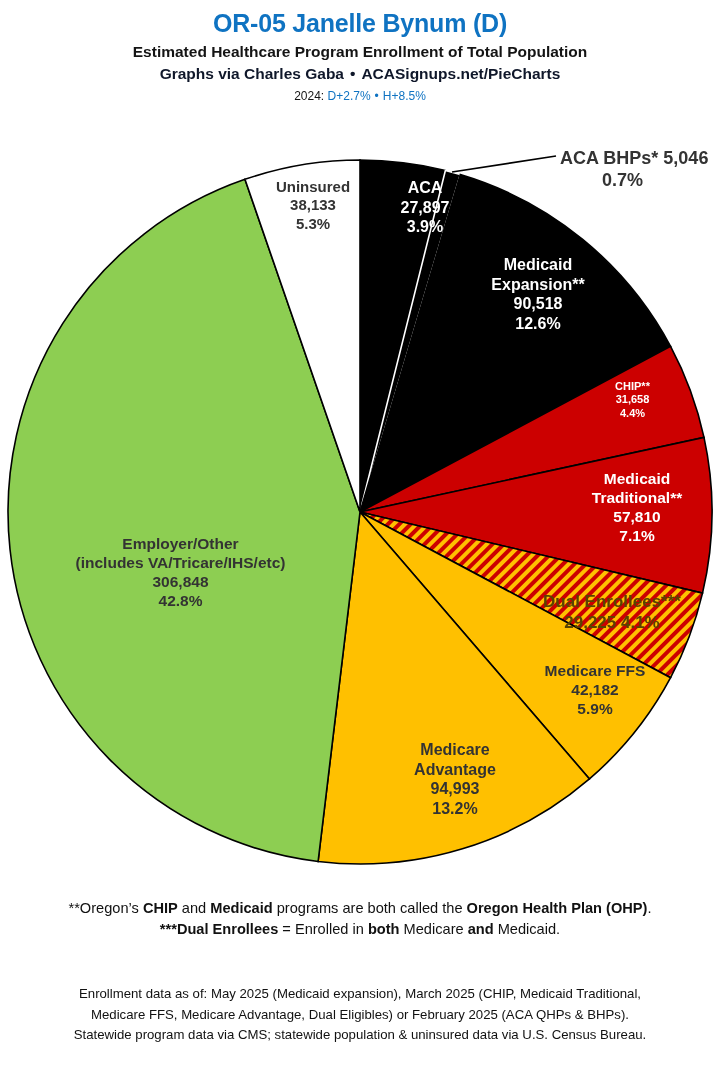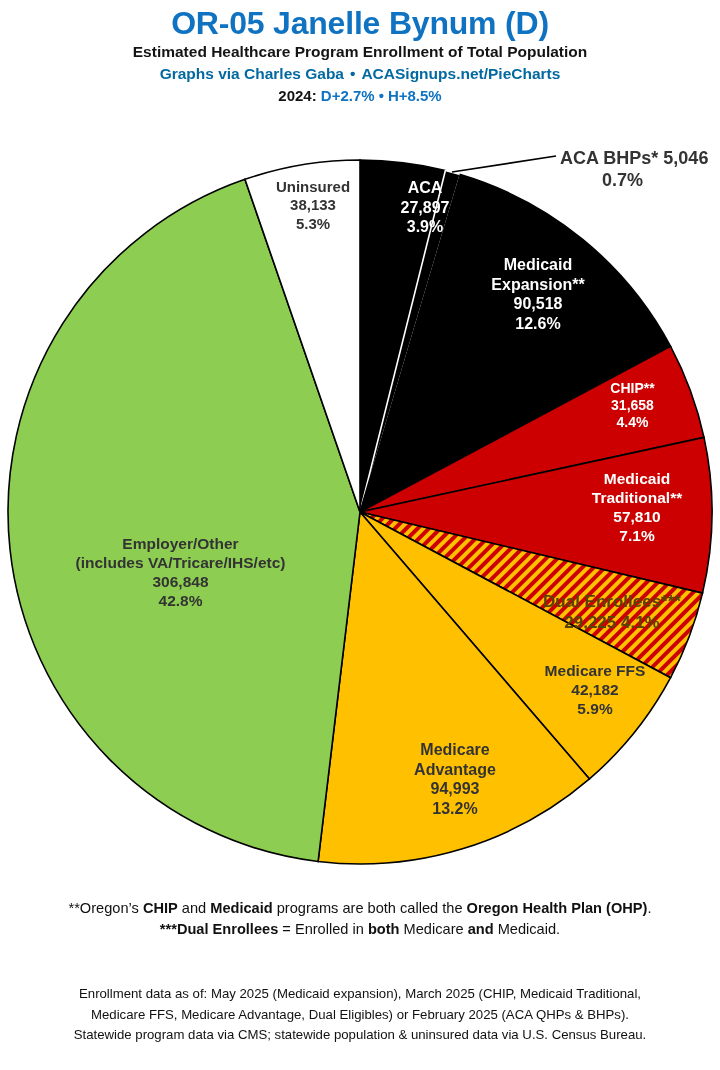--- a/index.html
+++ b/index.html
@@ -16,43 +16,43 @@
     overflow: hidden;
   }
 
   
   .header {
     width: 720px;
     text-align: center;
     padding-top: 8px;
   }
   .title {
-    font-size: 32px;
+    font-size: 25px;
     font-weight: bold;
     color: #0f73c2;
     letter-spacing: -0.2px;
     line-height: 30px;
   }
   .subtitle {
     font-size: 15.5px;
     font-weight: bold;
     color: #141414;
     line-height: 22px;
     margin-top: 3px;
   }
   .credit {
     font-size: 15.5px;
     font-weight: bold;
-    color: #0369a1;
+    color: #0f172a;
     line-height: 22px;
   }
   .credit .dot { padding: 0 6px; }
   .margins {
-    font-size: 15px;
-    font-weight: bold;
+    font-size: 12px;
+    font-weight: normal;
     color: #141414;
     line-height: 22px;
   }
   .margins .blue { color: #0f73c2; }
   .margins .sep { color: #0f73c2; padding: 0 4px; }
 
   
   .pie-wrap {
     position: absolute;
     left: 0;
@@ -166,21 +166,21 @@
     <div style="text-align:center; padding-right:30px;">0.7%</div>
   </div>
 
   <div class="slice-label lbl-white" style="left:458px; top:115px; width:160px; font-size:16px;">
     <div>Medicaid</div>
     <div>Expansion**</div>
     <div>90,518</div>
     <div>12.6%</div>
   </div>
 
-  <div class="slice-label lbl-white" style="left:570px; top:240px; width:125px; font-size:14px;">
+  <div class="slice-label lbl-white" style="left:570px; top:240px; width:125px; font-size:11px;">
     <div>CHIP**</div>
     <div>31,658</div>
     <div>4.4%</div>
   </div>
 
   <div class="slice-label lbl-white" style="left:562px; top:330px; width:150px; font-size:15.5px;">
     <div>Medicaid</div>
     <div>Traditional**</div>
     <div>57,810</div>
     <div>7.1%</div>

